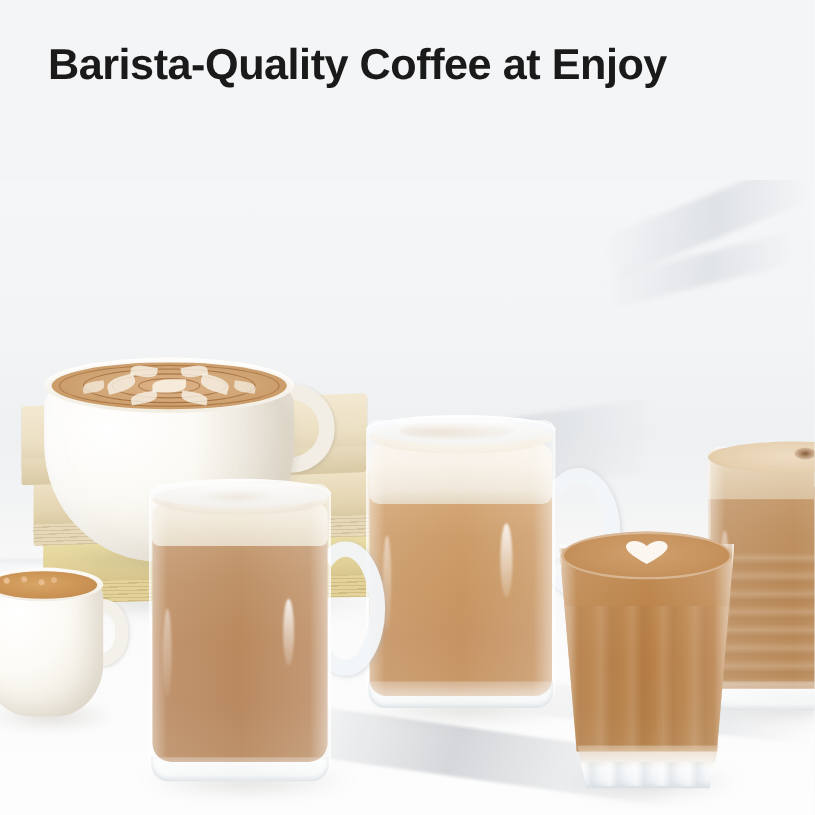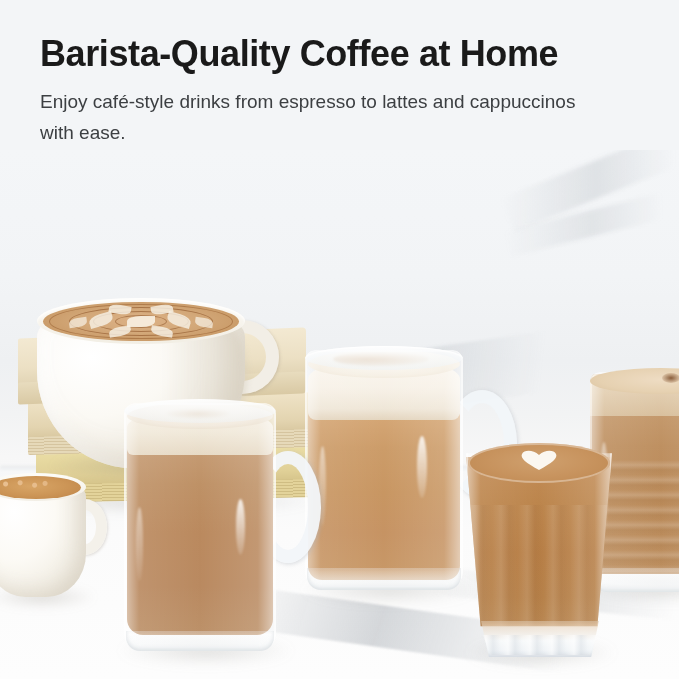--- a/index.html
+++ b/index.html
@@ -434,22 +434,21 @@
     background: radial-gradient(ellipse at 50% 50%, rgba(120,72,36,0.85), rgba(150,100,60,0.2) 70%, rgba(0,0,0,0) 95%);
   }
   #mug-c-base { left: 2px; top: 196px; width: 136px; height: 24px; }
 </style>
 </head>
 <body>
 
 <div id="page">
 
   <div id="text-block">
-    <div id="headline">Barista-Quality Coffee at Home</div>
-    <div id="subhead">Enjoy café-style drinks from espresso to lattes and cappuccinos with ease.</div>
+    <div id="headline">Barista-Quality Coffee at Enjoy</div>
   </div>
 
   <div id="photo">
 
     <div id="table-plane"></div>
     <div id="table-edge"></div>
 
     <div class="vein" id="vein-d"></div>
     <div class="vein" id="vein-e"></div>
     <div class="vein" id="vein-a"></div>

